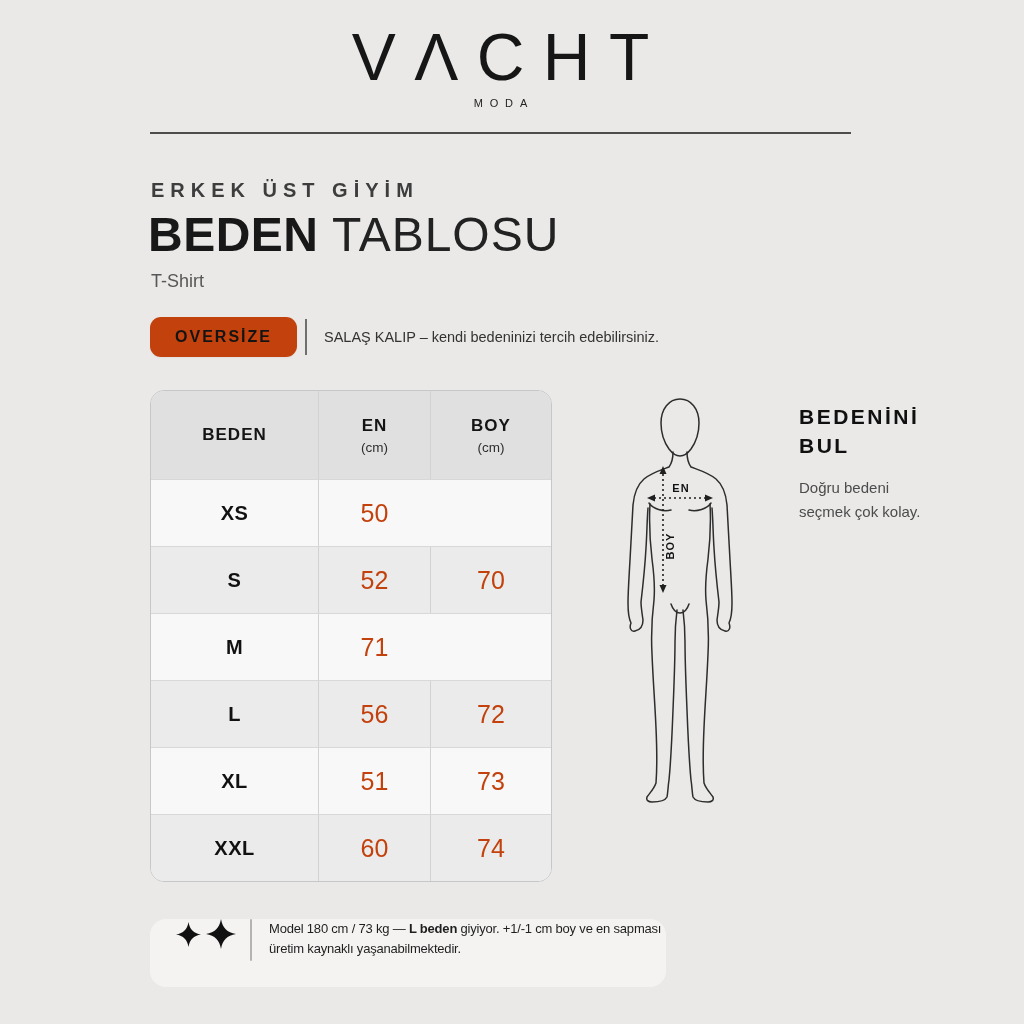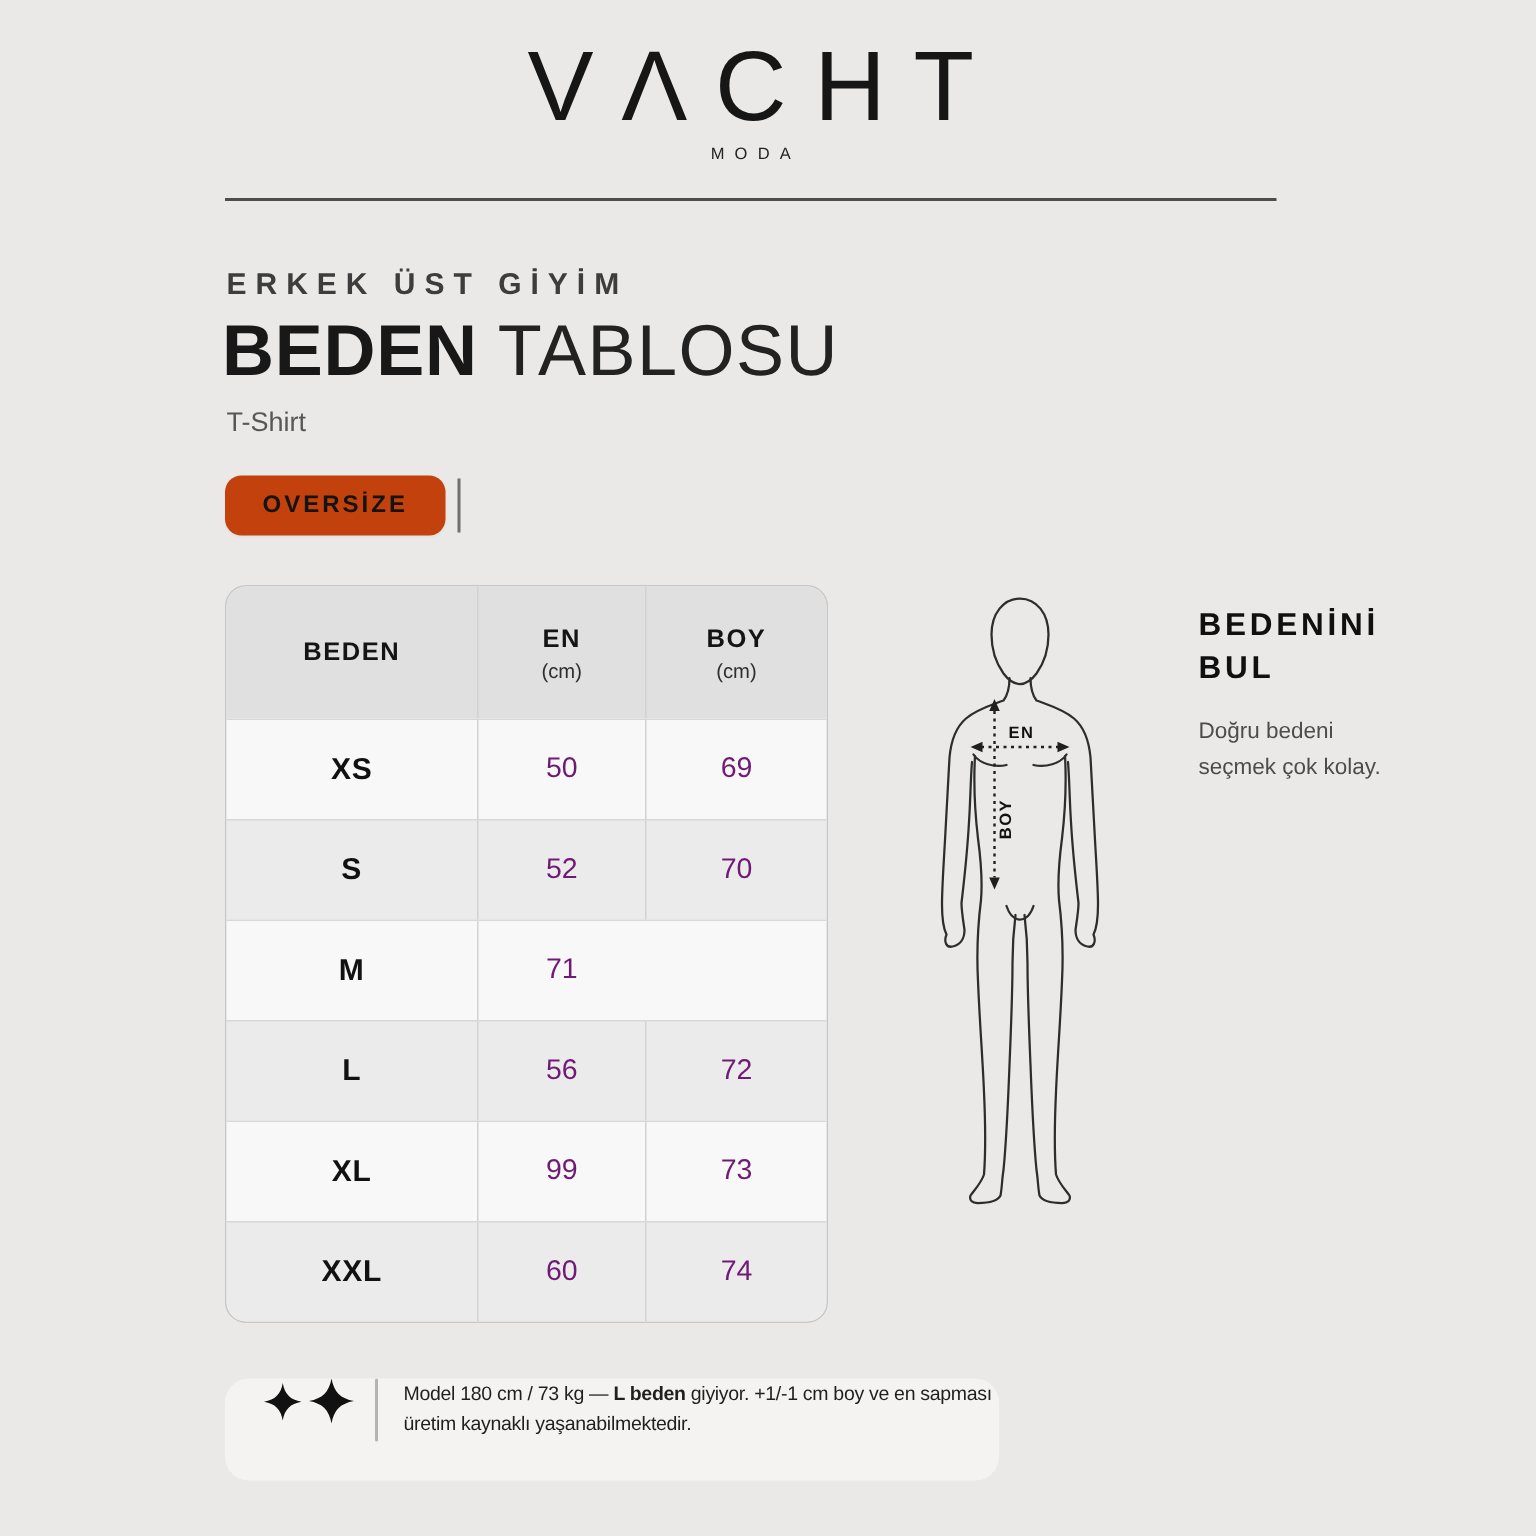--- a/index.html
+++ b/index.html
@@ -57,21 +57,21 @@
   }
   .trow > div + div { border-left:1px solid #d2d2d2; }
   .trow + .trow { border-top:1px solid #d8d8d8; }
   .thead { height:88px; background:#e0e0e1; }
   .thead .col-label { font-size:17px; font-weight:bold; letter-spacing:1px; color:#141414; }
   .thead .col-unit { font-size:13.5px; font-weight:400; color:#2e2e2e; margin-top:4px; }
   .tdata { height:67px; }
   .row-light { background:#f8f8f8; }
   .row-dark { background:#ebebeb; }
   .cell-size { font-size:20px; font-weight:800; letter-spacing:0.5px; color:#111; }
-  .cell-val { font-size:19px; color:#701a75; }
+  .cell-val { font-size:25px; color:#c2410c; }
 
   
   .figure-wrap { position:absolute; left:620px; top:392px; width:120px; height:416px; }
   .figure-wrap svg { display:block; width:120px; height:416px; }
 
   
   .guide { position:absolute; left:799px; top:402px; }
   .guide-title { font-size:21px; font-weight:800; letter-spacing:2.5px; line-height:29px; color:#101010; }
   .guide-text { margin-top:16px; font-size:15px; color:#4c4c4c; line-height:24px; }
 
@@ -98,59 +98,59 @@
   </div>
   <div class="brand-rule"></div>
 
   <div class="eyebrow">ERKEK ÜST GİYİM</div>
   <div class="title"><span class="t-bold">BEDEN</span> <span class="t-light">TABLOSU</span></div>
   <div class="subtitle">T-Shirt</div>
 
   <div class="fit-row">
     <div class="fit-badge">OVERSİZE</div>
     <div class="fit-divider"></div>
+    <div class="fit-desc">SALAŞ KALIP – kendi bedeninizi tercih edebilirsiniz.</div>
   </div>
 
   <div class="size-table">
     <div class="trow thead">
       <div>
         <span class="col-label">BEDEN</span>
       </div>
       <div>
         <span class="col-label">EN</span>
         <span class="col-unit">(cm)</span>
       </div>
       <div>
         <span class="col-label">BOY</span>
         <span class="col-unit">(cm)</span>
       </div>
     </div>
 
     <div class="trow tdata row-light">
       <div class="cell-size">XS</div>
       <div class="cell-val">50</div>
-      <div class="cell-val">69</div>
     </div>
     <div class="trow tdata row-dark">
       <div class="cell-size">S</div>
       <div class="cell-val">52</div>
       <div class="cell-val">70</div>
     </div>
     <div class="trow tdata row-light">
       <div class="cell-size">M</div>
       <div class="cell-val">71</div>
     </div>
     <div class="trow tdata row-dark">
       <div class="cell-size">L</div>
       <div class="cell-val">56</div>
       <div class="cell-val">72</div>
     </div>
     <div class="trow tdata row-light">
       <div class="cell-size">XL</div>
-      <div class="cell-val">99</div>
+      <div class="cell-val">51</div>
       <div class="cell-val">73</div>
     </div>
     <div class="trow tdata row-dark">
       <div class="cell-size">XXL</div>
       <div class="cell-val">60</div>
       <div class="cell-val">74</div>
     </div>
   </div>
 
   <div class="figure-wrap">

